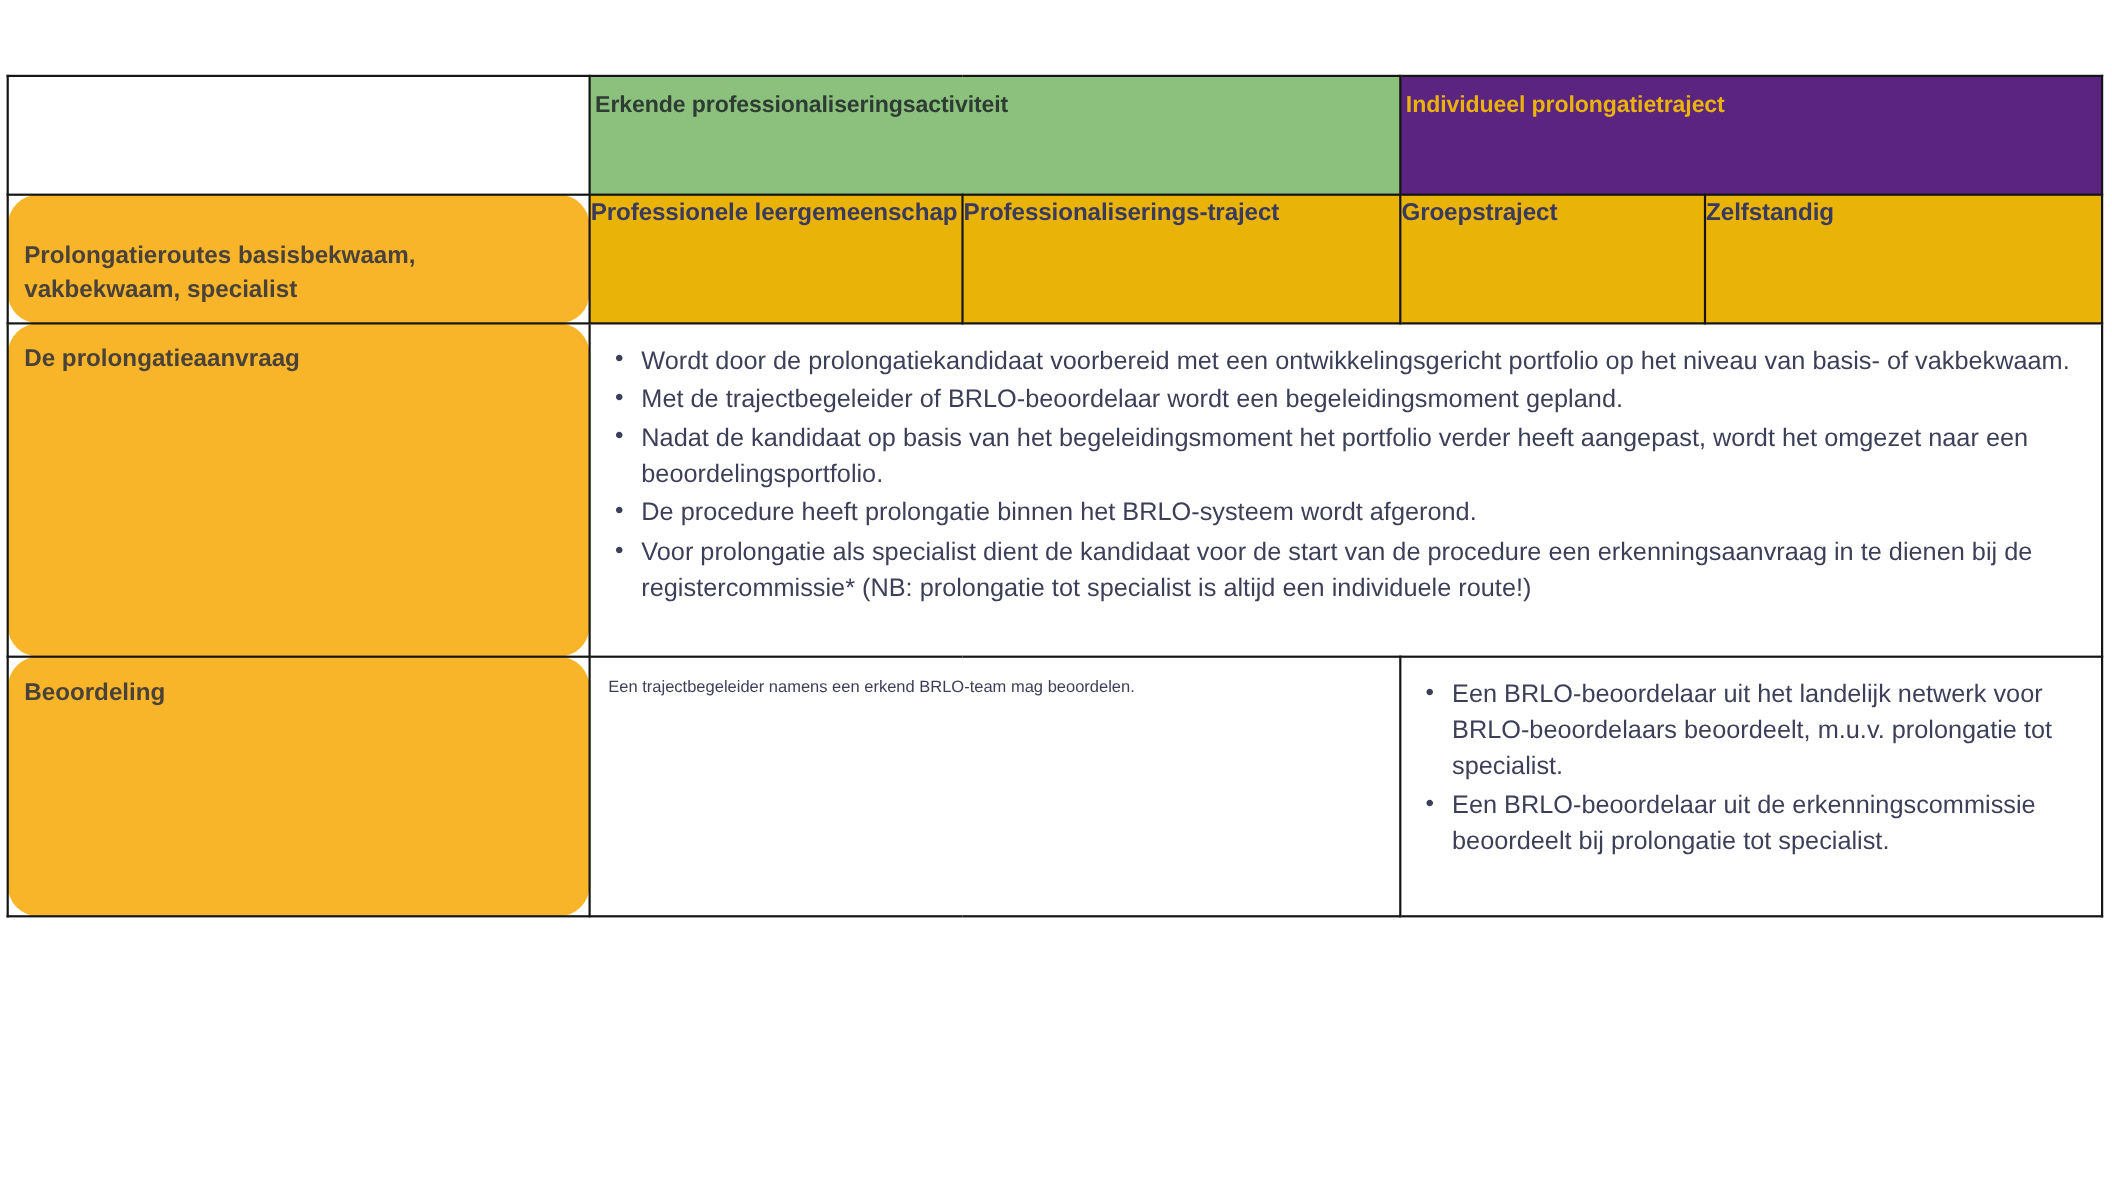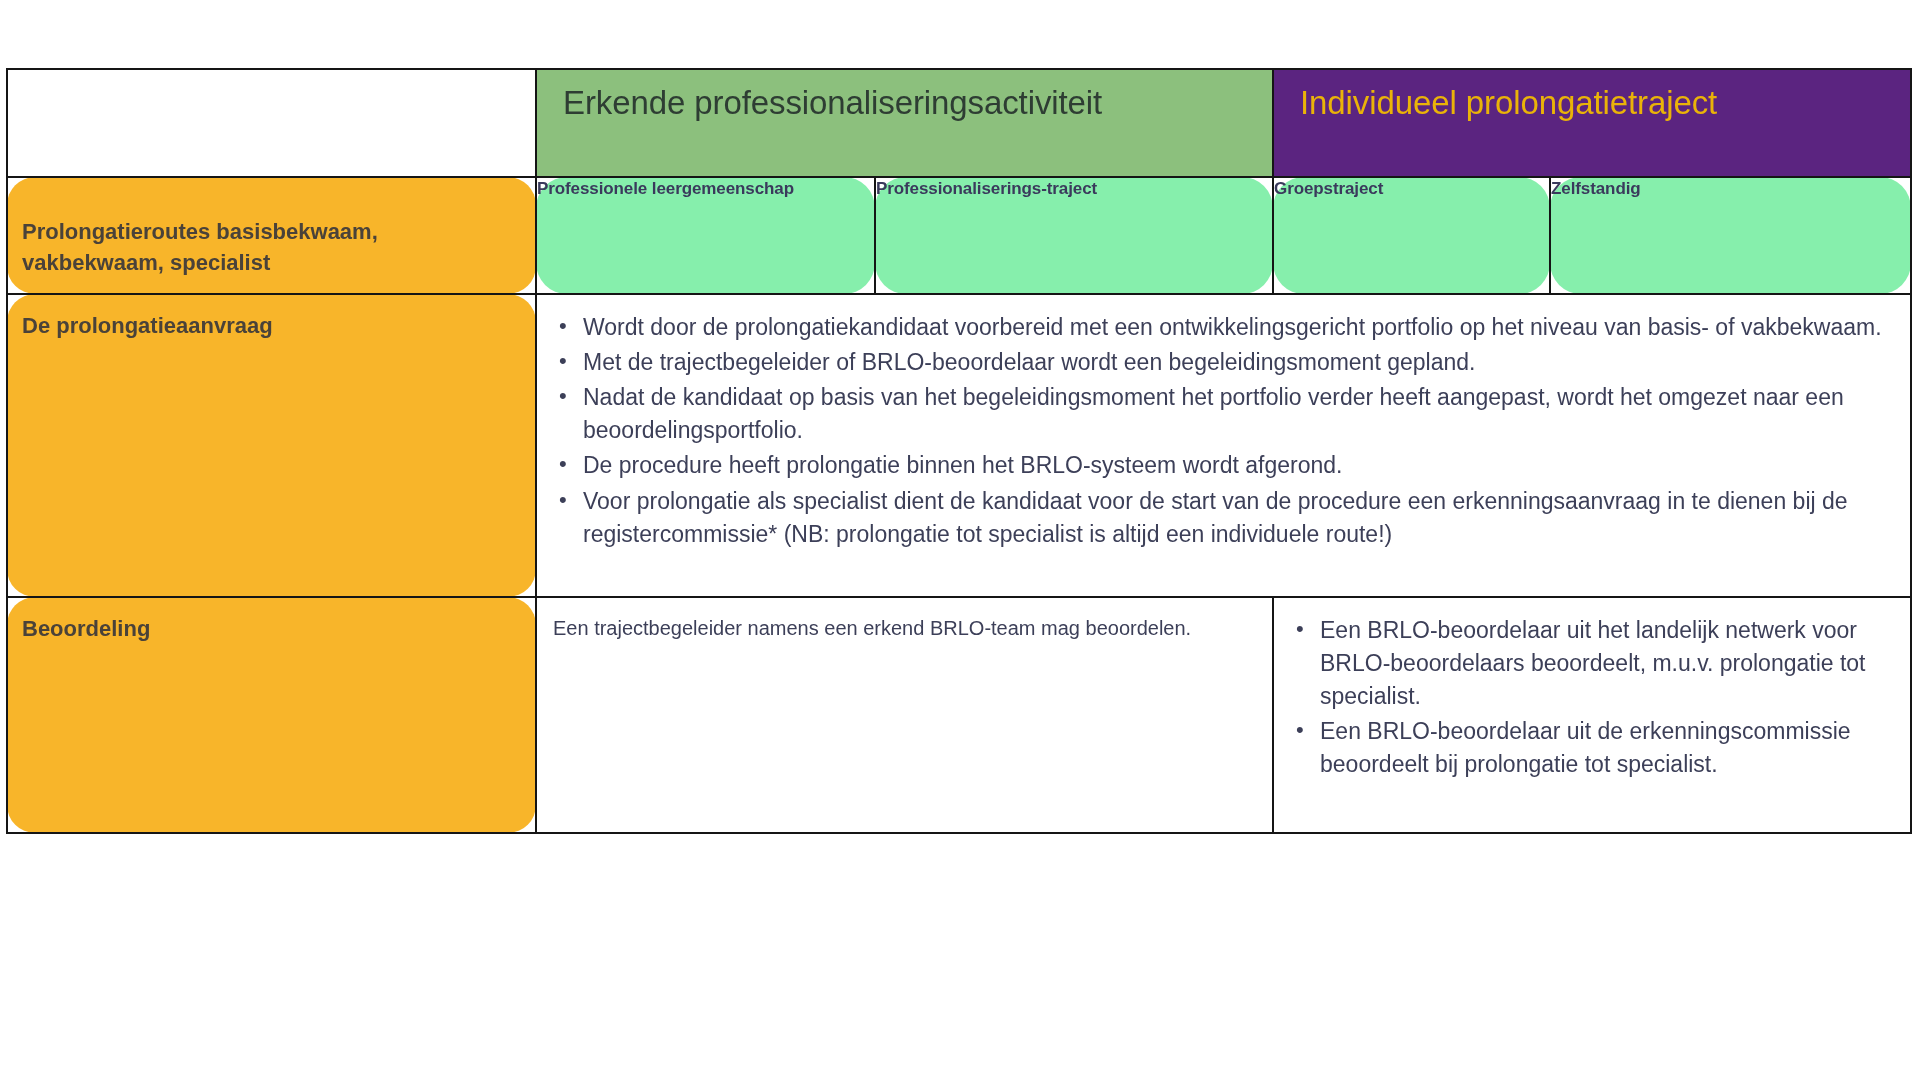--- a/index.html
+++ b/index.html
@@ -48,52 +48,51 @@
     background: #ffffff;
     height: 106px;
   }
   .banner {
     height: 106px;
   }
   .banner-green { background: #8cc07d; }
   .banner-purple { background: #5b2480; }
 
   .banner-text {
-    font-size: 33px;
-    font-weight: normal;
+    font-size: 21px;
+    font-weight: bold;
     letter-spacing: -0.1px;
-    padding: 13px 0 0 26px;
+    padding: 13px 0 0 4px;
     line-height: 1.2;
   }
   .banner-green .banner-text { color: #2e3d33; }
   .banner-purple .banner-text { color: #eab308; }
 
   
   .row-sub td { height: 115px; }
 
   .orange {
     background: #f8b52a;
     border-radius: 28px;
   }
   .orange-label {
     font-size: 22px;
     font-weight: bold;
     color: #4a4239;
     line-height: 1.42;
     padding: 38px 16px 0 14px;
   }
   .subhead {
-    background: #86efac;
-    font-size: 17px;
+    background: #eab308;
+    font-size: 22px;
     font-weight: bold;
     color: #3a3a5c;
     line-height: 1.34;
     padding: 16px 14px 0 14px;
     letter-spacing: -0.1px;
-    border-radius: 31px;
   }
 
   
   .row-aanvraag td { height: 301px; }
   .orange-rowlabel {
     font-size: 22px;
     font-weight: bold;
     color: #4a4239;
     line-height: 1.4;
     padding: 16px 16px 0 14px;
@@ -123,21 +122,21 @@
     left: -20px;
     top: -1px;
     font-size: 22px;
     color: #3c3f58;
   }
 
   
   .row-beoordeling td { height: 208px; }
 
   .plain-text {
-    font-size: 20px;
+    font-size: 15px;
     line-height: 1.48;
     color: #3c3f58;
   }
   .body-cell.plain {
     padding: 16px 16px 10px 16px;
   }
 </style>
 </head>
 <body>
 

